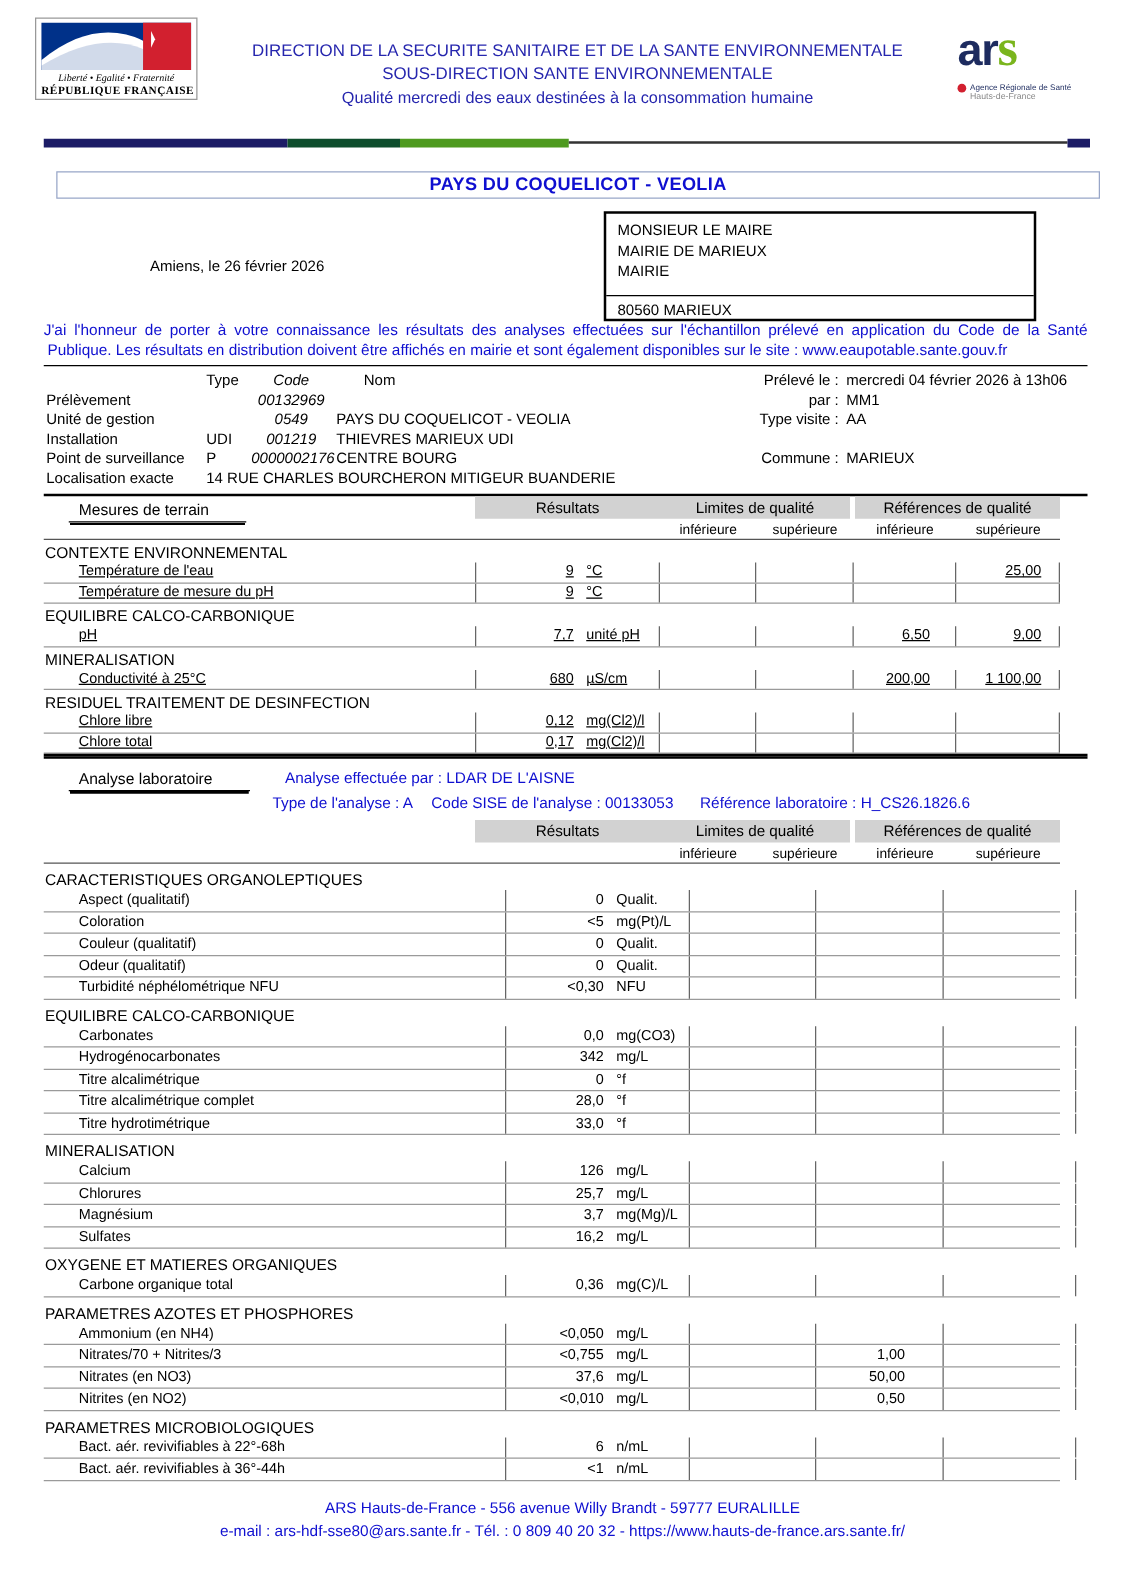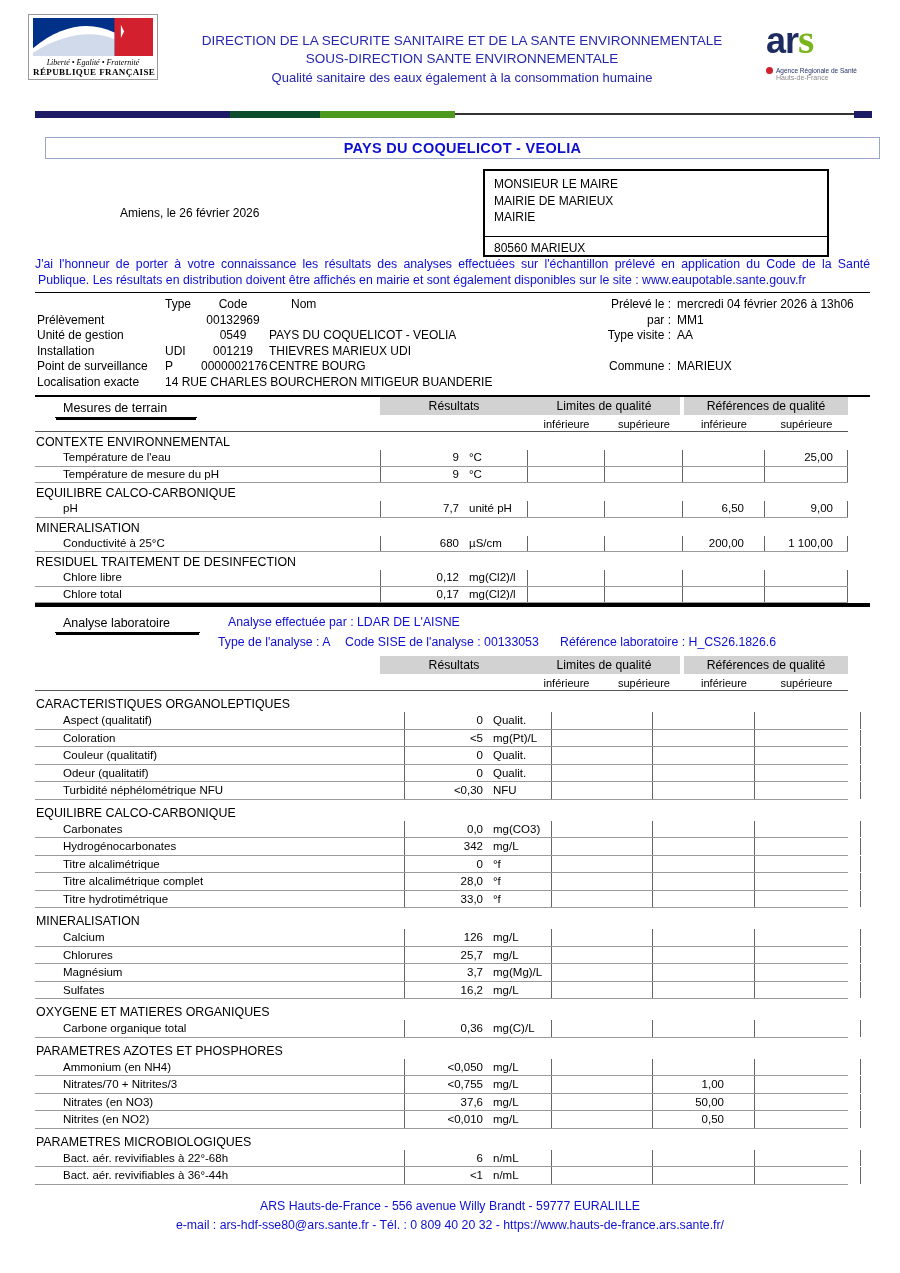--- a/index.html
+++ b/index.html
@@ -46,21 +46,21 @@
   .intro { position:absolute; top:257px; left:35px; width:835px; color:var(--blue); font-size:12.3px; line-height:15.5px; }
   .i1 { text-align:justify; text-align-last:justify; }
   .i2 { padding-left:3px; }
   .link { color:var(--blue); }
   
   .sample { position:absolute; left:35px; top:292px; width:835px; border-top:1px solid #000; border-bottom:2px solid #000;
             padding:4px 0 5px; }
   .si-row { position:relative; display:flex; height:15.5px; line-height:15.5px; font-size:12px; }
   .si-label { width:130px; flex:none; padding-left:2px; white-space:nowrap; }
   .si-type { width:36px; flex:none; }
-  .si-code { width:64px; flex:none; text-align:center; }
+  .si-code { width:64px; flex:none; text-align:center;font-style:italic; }
   .si-nom  { flex:1; padding-left:4px; white-space:nowrap; }
   .si-nom.hd { padding-left:26px; }
   .si-span { flex:1; white-space:nowrap; }
   .si-right { position:absolute; left:540px; top:0; right:0; display:flex; }
   .si-rlabel { width:96px; flex:none; text-align:right; white-space:nowrap; }
   .si-rvalue { padding-left:6px; white-space:nowrap; }
   
   .terrain { position:absolute; left:35px; top:397px; width:835px; }
   .lab     { position:absolute; left:35px; top:612px; width:835px; }
   .t-head { display:flex; height:20px; align-items:flex-start; }
@@ -71,21 +71,21 @@
   .gbox.res { width:148px; }
   .gbox.lim { width:152px; margin-right:4px; }
   .gbox.ref { width:164px; }
   .t-sub { display:grid; grid-template-columns:345px 148px 77px 78px 82px 83px; width:813px; height:15px;
            line-height:14px; font-size:11px; border-bottom:1px solid #555; }
   .t-sub .sh { text-align:center; }
   .tbody { width:813px; }
   .trow { display:grid; grid-template-columns:345px 148px 77px 78px 82px 83px; }
   .trow.group .gname { grid-column:1/-1; align-self:end; font-size:12.4px; padding:0 0 1px 1px; white-space:nowrap; }
   .trow.data { border-bottom:1px solid #9a9a9a; }
-  .t1 .trow.data { height:16.5px; line-height:15.5px; }
+  .t1 .trow.data { height:16.5px; line-height:15.5px;text-decoration:underline; }
   .t1 .trow.group { height:18px; }
   .t2 .trow.data { height:17.5px; line-height:16.5px;gap:24px; }
   .t2 .trow.group { height:21px; }
   .c { height:100%; font-size:11.5px; }
   .c.name { padding-left:28px; white-space:nowrap; }
   .c.res { border-left:1px solid #666; border-right:1px solid #666; display:flex; }
   .c.res .val { flex:1; text-align:right; padding-right:4px; white-space:nowrap; }
   .c.res .unit { width:64px; flex:none; text-align:left; padding-left:6px; white-space:nowrap; }
   .c.num { border-right:1px solid #666; text-align:right; }
   .c.li { padding-right:14px; }
@@ -119,21 +119,21 @@
           <path d="M0,31 C30,13 56,11 76,19 L76,34 L0,34 Z" fill="#003189" opacity="0.18"></path>
           <path d="M82,6 l3,6 -3,6 z" fill="#ffffff"></path>
         </svg>
       </div>
       <div class="rf-motto">Liberté • Egalité • Fraternité</div>
       <div class="rf-name">RÉPUBLIQUE FRANÇAISE</div>
     </div>
     <div class="h-titles">
       <div class="ht1">DIRECTION DE LA SECURITE SANITAIRE ET DE LA SANTE ENVIRONNEMENTALE</div>
       <div class="ht1">SOUS-DIRECTION SANTE ENVIRONNEMENTALE</div>
-      <div class="ht3">Qualité sanitaire des eaux également à la consommation humaine</div>
+      <div class="ht3">Qualité mercredi des eaux destinées à la consommation humaine</div>
     </div>
     <div class="ars">
       <div class="ars-word"><span class="ars-ar">ar</span><span class="ars-s">s</span></div>
       <div class="ars-row">
         <span class="ars-dot"></span>
         <span class="ars-agency">Agence Régionale de Santé</span>
       </div>
       <div class="ars-region">Hauts-de-France</div>
     </div>
   </header>

